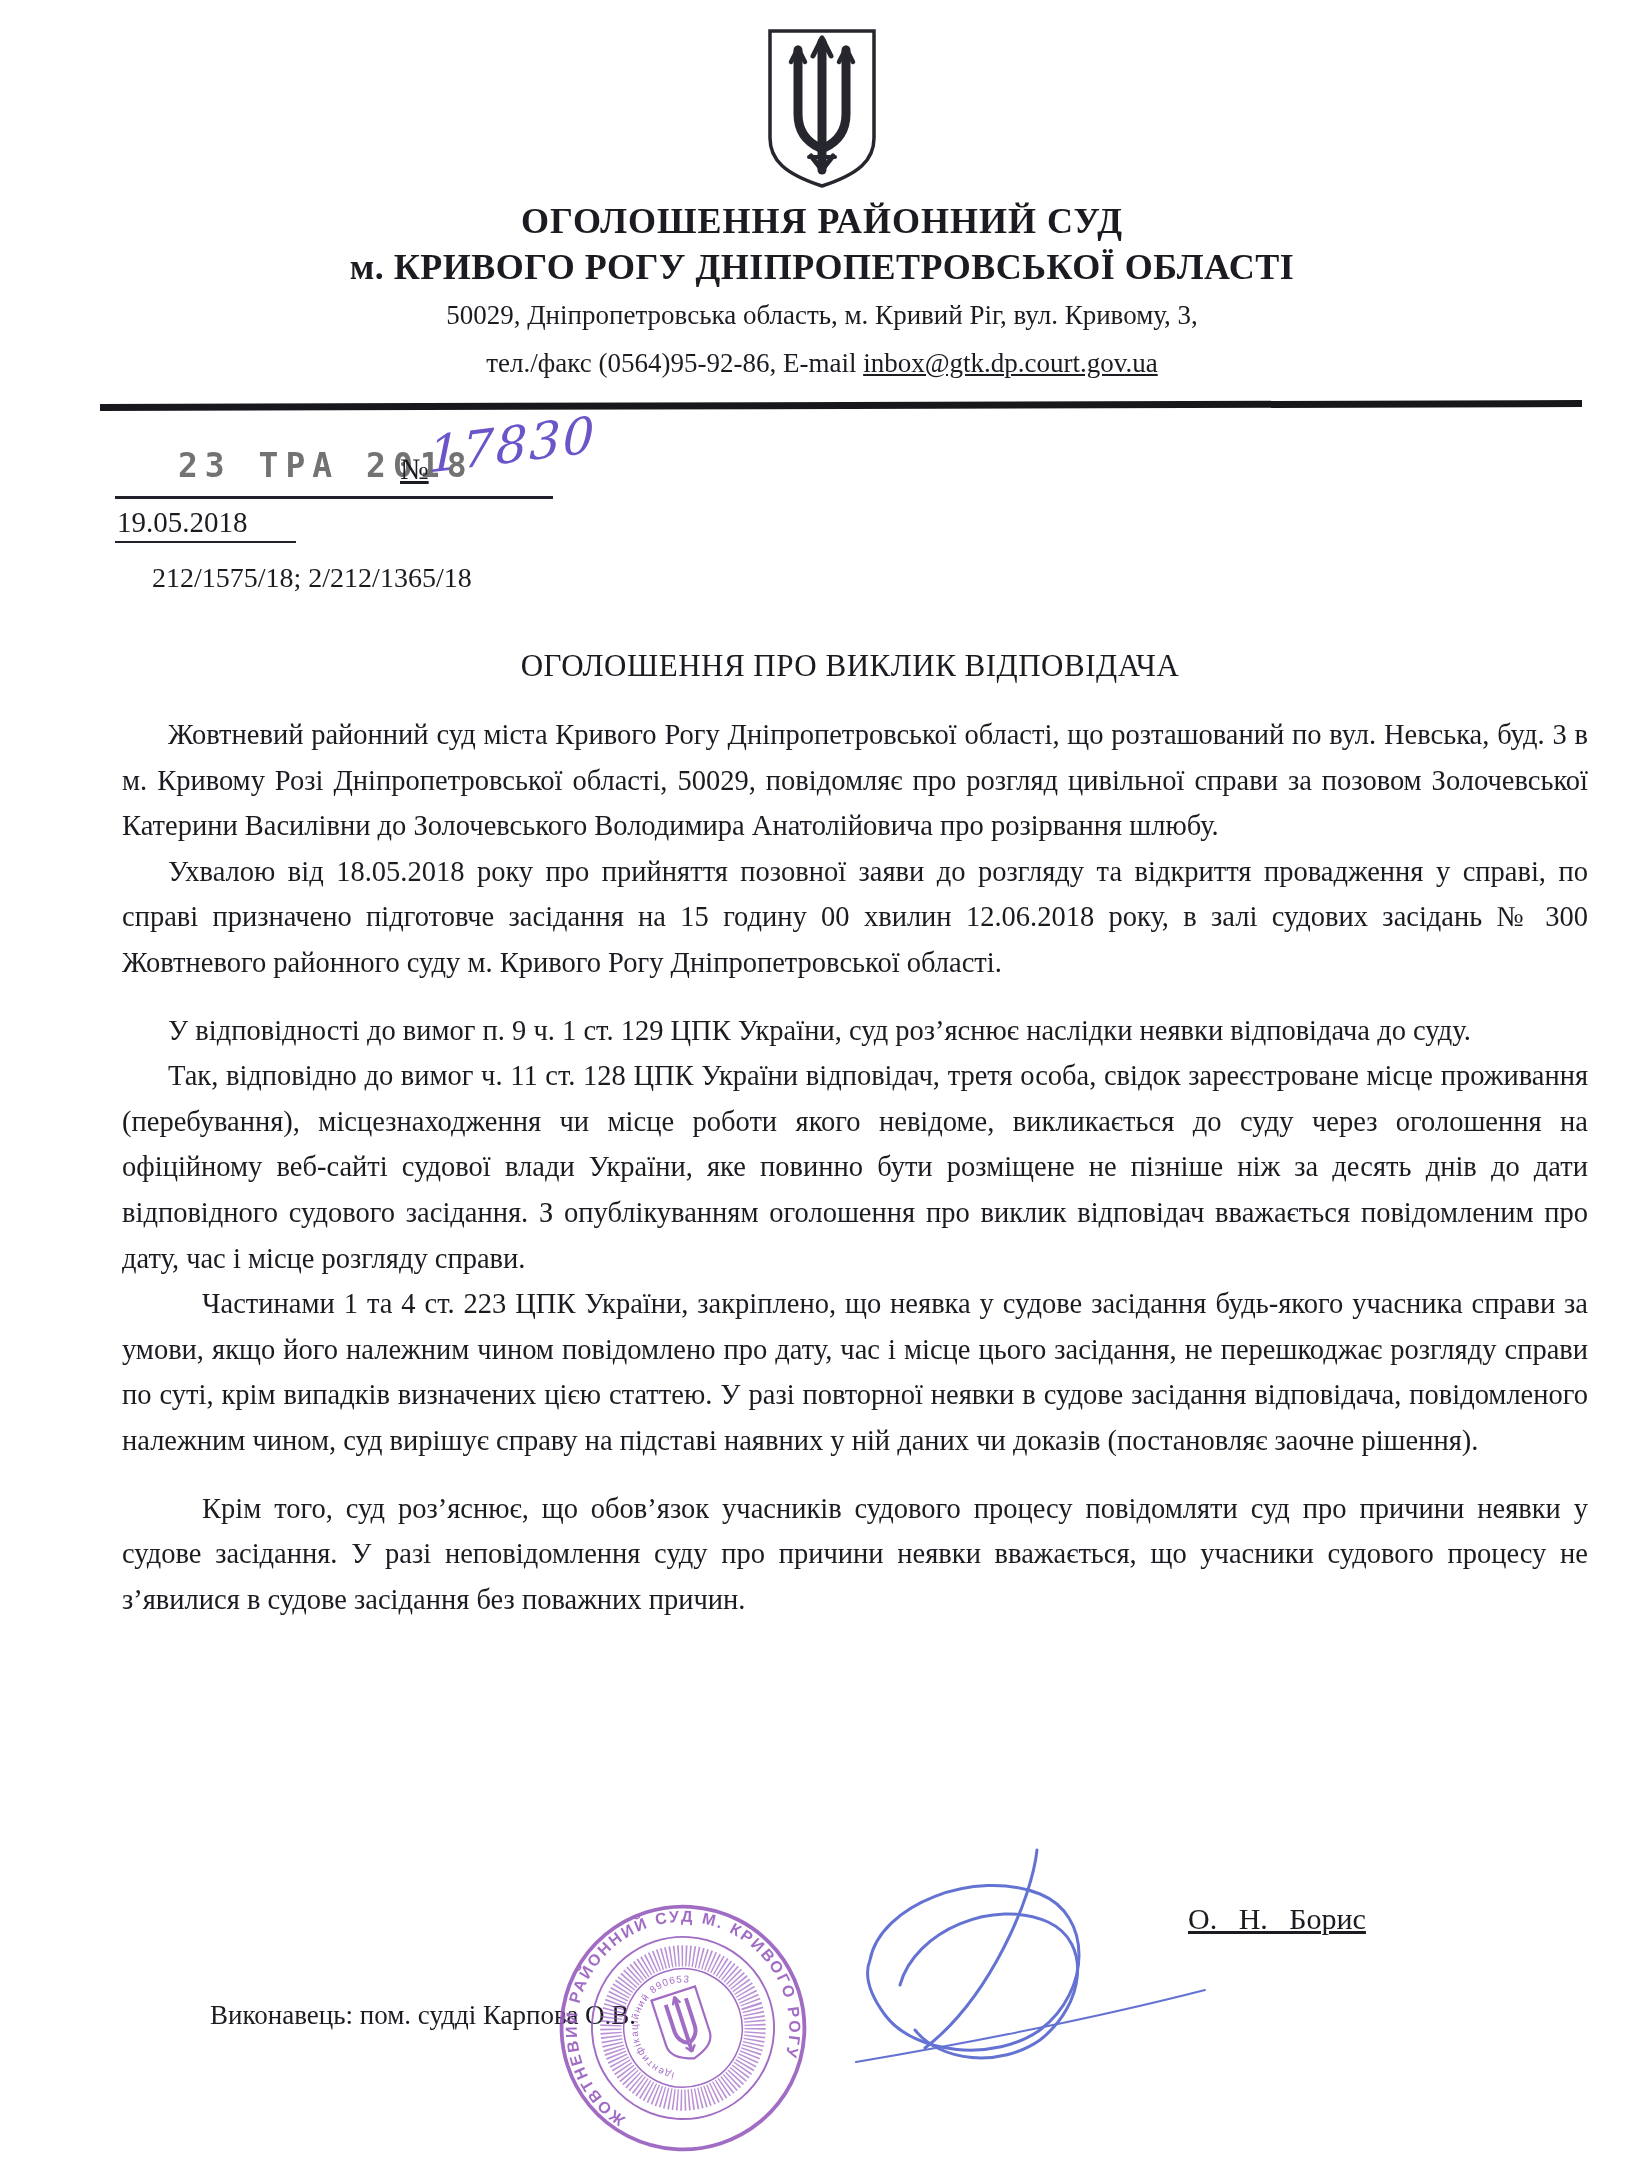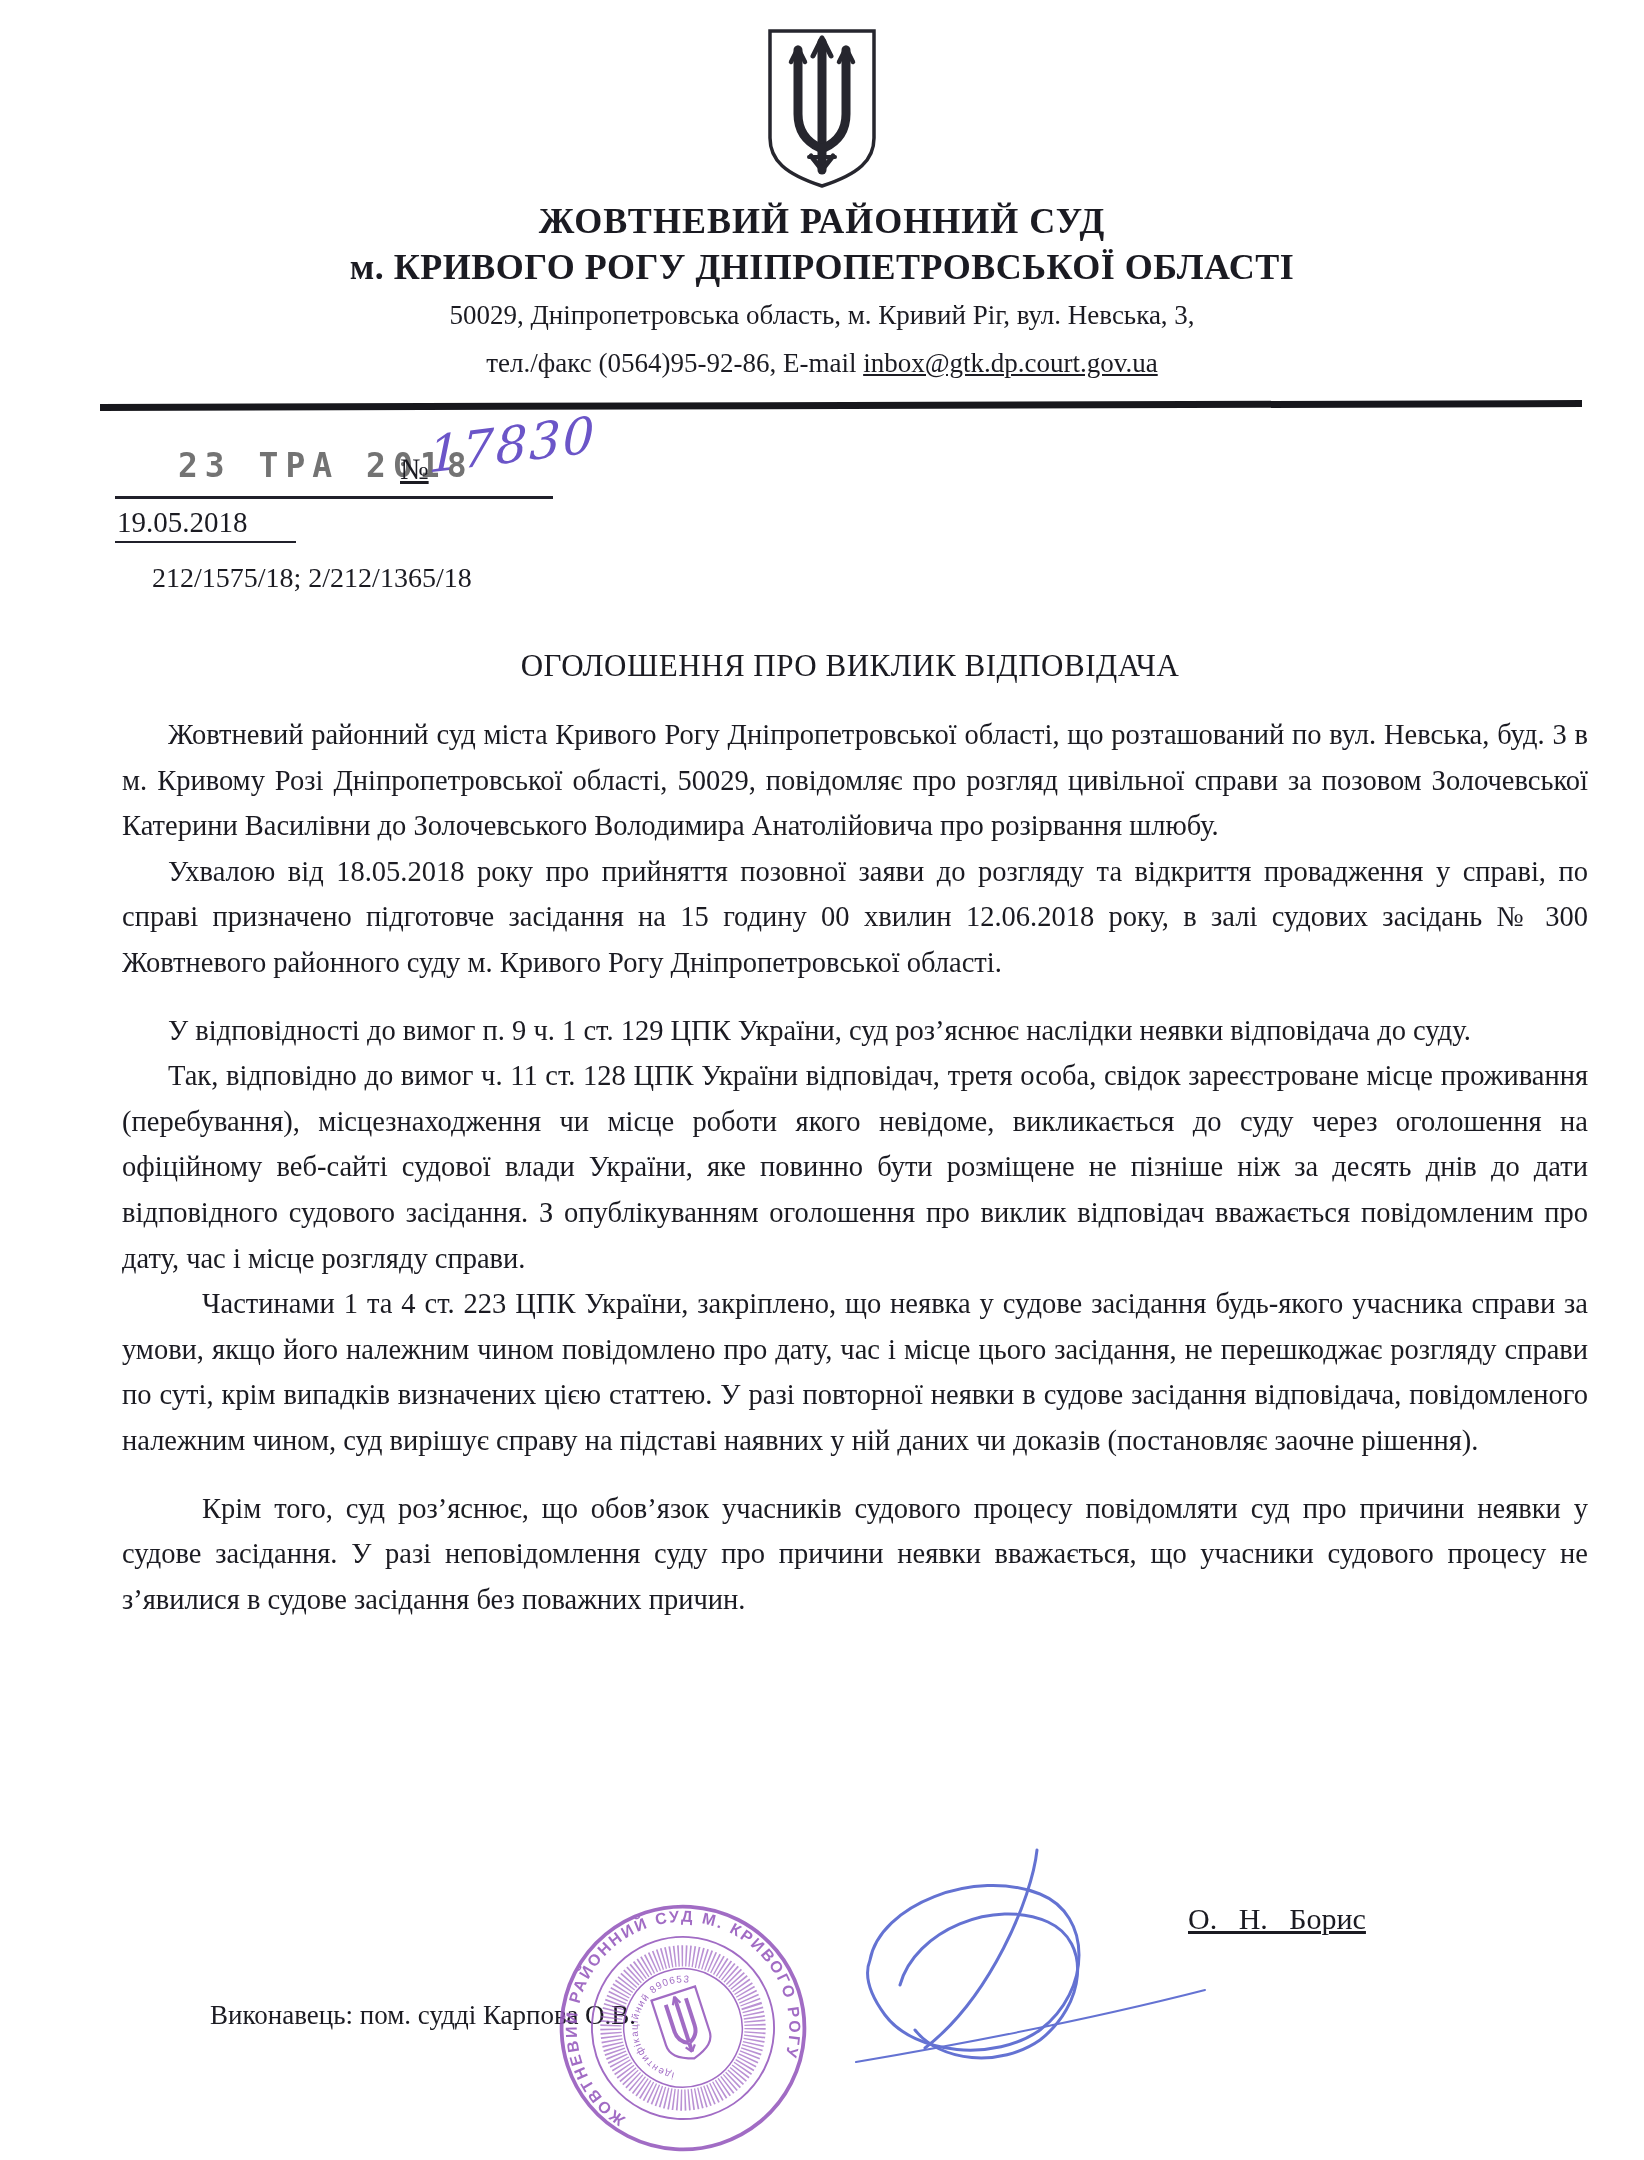--- a/index.html
+++ b/index.html
@@ -54,23 +54,23 @@
       <path d="M36 24 V88 C36 106 45 116 58 122" stroke-width="9"></path>
       <path d="M36 22 L29 36 M36 22 L43 36" stroke-width="4.5"></path>
       <path d="M84 24 V88 C84 106 75 116 62 122" stroke-width="9"></path>
       <path d="M84 22 L77 36 M84 22 L91 36" stroke-width="4.5"></path>
       <path d="M60 122 V144" stroke-width="9"></path>
       <path d="M60 144 L49 130 M60 144 L71 130" stroke-width="5"></path>
       <path d="M47 131 H73" stroke-width="4"></path>
     </g>
   </svg>
 
-  <div class="abs h1">ЖОВТНЕВИЙ РАЙОННИЙ СУД</div>
+  <div class="abs h1">ОГОЛОШЕННЯ РАЙОННИЙ СУД</div>
   <div class="abs h2">м. КРИВОГО РОГУ ДНІПРОПЕТРОВСЬКОЇ ОБЛАСТІ</div>
-  <div class="abs addr">50029, Дніпропетровська область, м. Кривий Ріг, вул. Невська, 3,</div>
+  <div class="abs addr">50029, Дніпропетровська область, м. Кривий Ріг, вул. Кривому, 3,</div>
   <div class="abs contact"><span>тел./факс (0564)95-92-86, E-mail </span><span class="email">inbox@gtk.dp.court.gov.ua</span></div>
   <div class="abs rule"></div>
 
   <div class="abs datestamp">23 ТРА 2018</div>
   <div class="abs no-label">№</div>
   <div class="abs handnum">17830</div>
   <div class="abs ref-underline"></div>
   <div class="abs refdate">19.05.2018</div>
 
 

